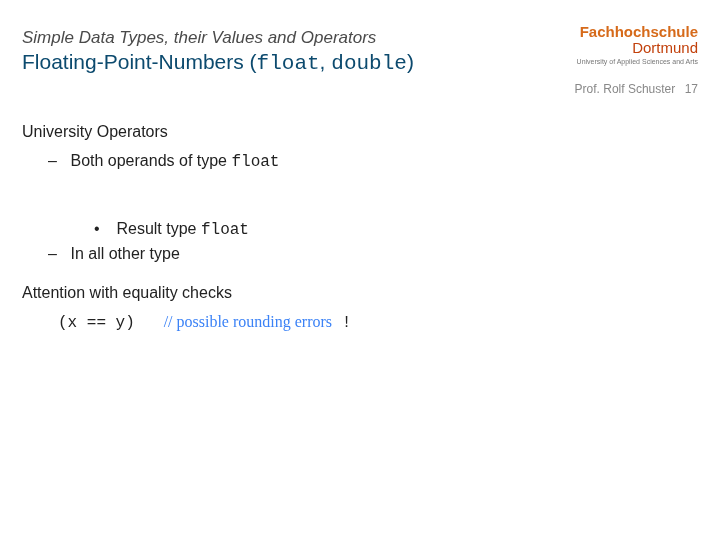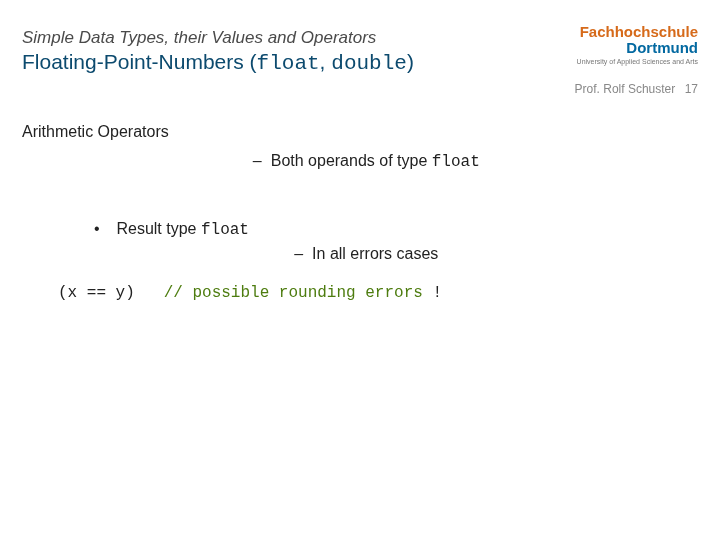--- a/index.html
+++ b/index.html
@@ -35,22 +35,22 @@
     right: 22px;
     text-align: right;
   }
   .logo-line1 {
     color: #d66a1a;
     font-weight: bold;
     font-size: 15px;
     line-height: 1.05;
   }
   .logo-line2 {
-    color: #0369a1;
-    font-weight: bold;
+    color: #c2410c;
+    font-weight: normal;
     font-size: 15px;
     line-height: 1.05;
     padding-left: 36px;
   }
   .logo-sub {
     color: #777;
     font-size: 7px;
     margin-top: 2px;
   }
   .meta {
@@ -64,27 +64,27 @@
   .content {
     position: absolute;
     top: 120px;
     left: 22px;
     right: 40px;
     font-size: 16px;
     color: #222;
     line-height: 1.55;
   }
   .section-head { margin-bottom: 4px; }
-  .lvl1 { margin-left: 44px; text-align: center; }
+  .lvl1 { margin-left: 44px; }
   .lvl2 { margin-left: 90px; margin-top: 42px; }
   .dash { display: inline-block; width: 18px; margin-left: -18px; }
   .dot  { display: inline-block; width: 18px; margin-left: -18px; }
   .spacer { height: 14px; }
   .code-line { margin-left: 36px; }
-  .comment { color: #4d7c0f; }
+  .comment { color: #3b82f6; font-family: Liberation Serif, serif; }
 </style>
 </head>
 <body>
 
 <div class="header-area">
   <div class="supertitle">Simple Data Types, their Values and Operators</div>
   <div class="title">
     <span>Floating-Point-Numbers (</span><span class="mono">float</span><span>, </span><span class="mono">double</span><span>)</span>
   </div>
 </div>
@@ -94,34 +94,35 @@
   <div class="logo-line2">Dortmund</div>
   <div class="logo-sub">University of Applied Sciences and Arts</div>
 </div>
 
 <div class="meta">
   <span>Prof. Rolf Schuster</span>
   <span class="pg">17</span>
 </div>
 
 <div class="content">
-  <div class="section-head">Arithmetic Operators</div>
+  <div class="section-head">University Operators</div>
 
   <div class="lvl1">
     <span class="dash">–</span>
     <span>Both operands of type </span><span class="mono">float</span>
   </div>
   <div class="lvl2">
     <span class="dot">•</span>
     <span>Result type </span><span class="mono">float</span>
   </div>
 
   <div class="lvl1">
     <span class="dash">–</span>
-    <span>In all errors cases</span>
+    <span>In all other type</span>
   </div>
 
   <div class="spacer"></div>
 
+  <div class="section-head">Attention with equality checks</div>
   <div class="code-line mono">
     <span>(x == y)</span><span>&nbsp;&nbsp;&nbsp;</span><span class="comment">// possible rounding errors</span><span> !</span>
   </div>
 </div>
 
 </body></html>

